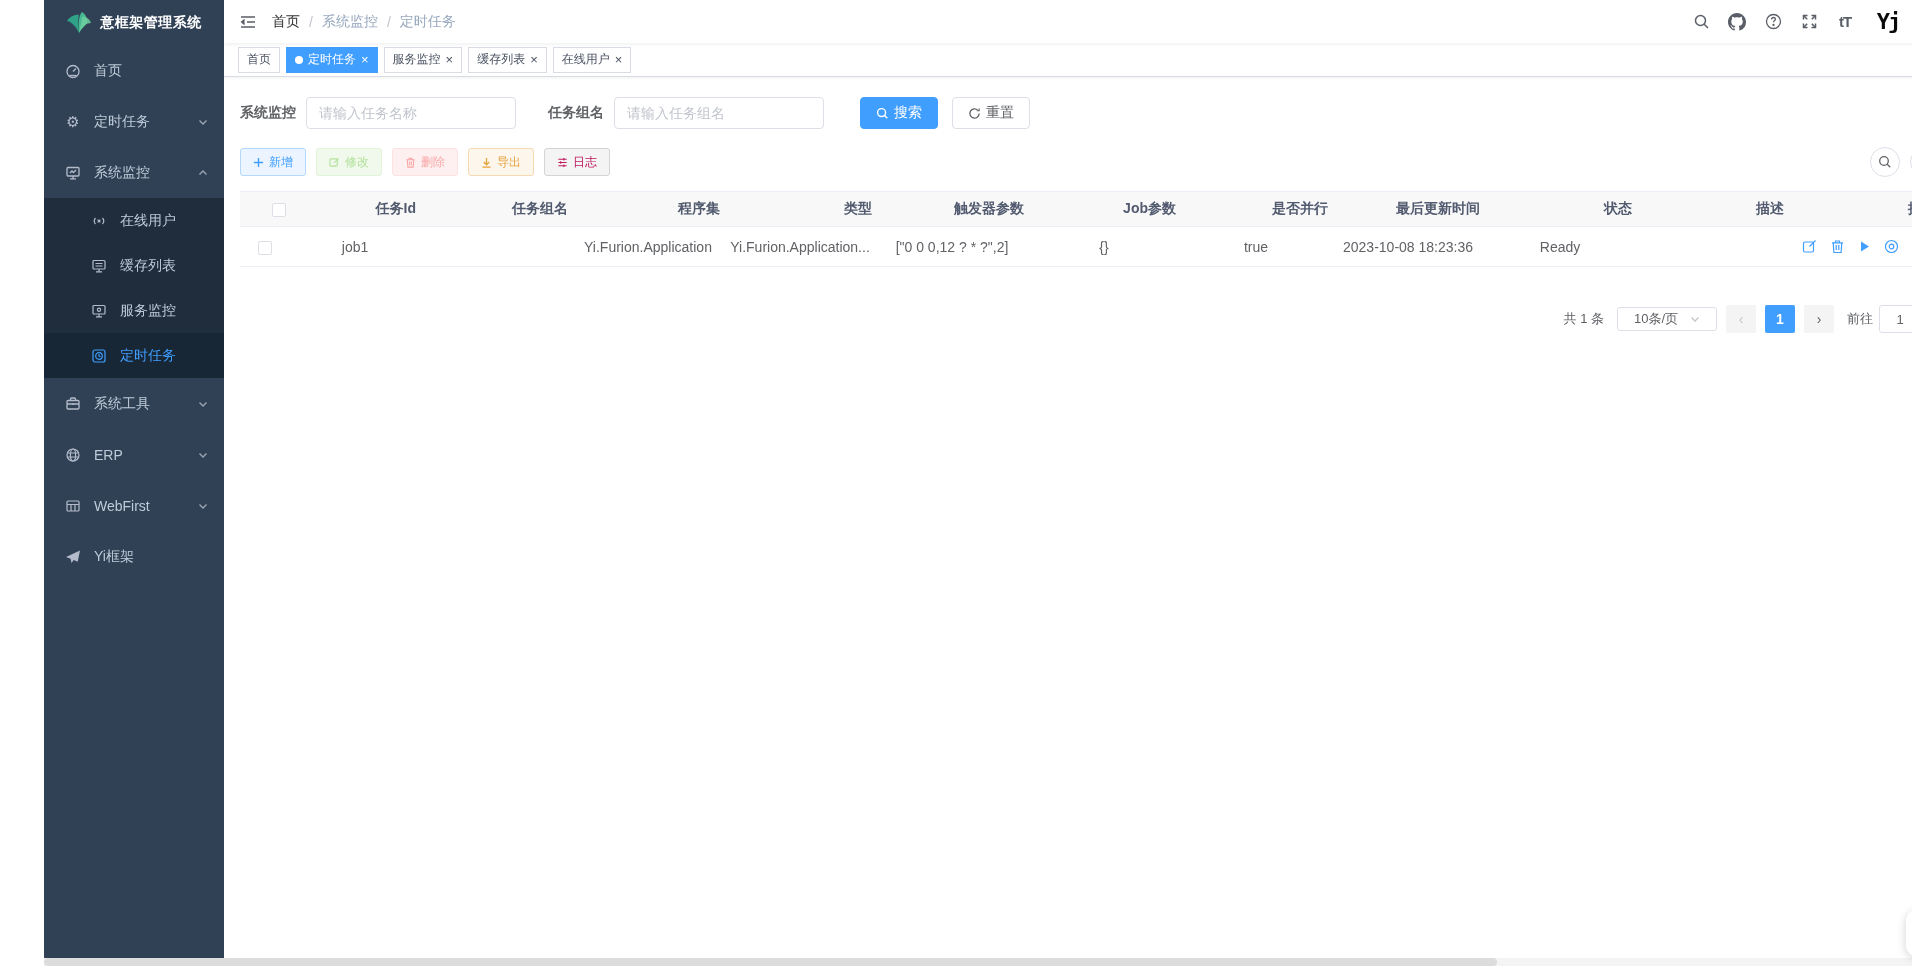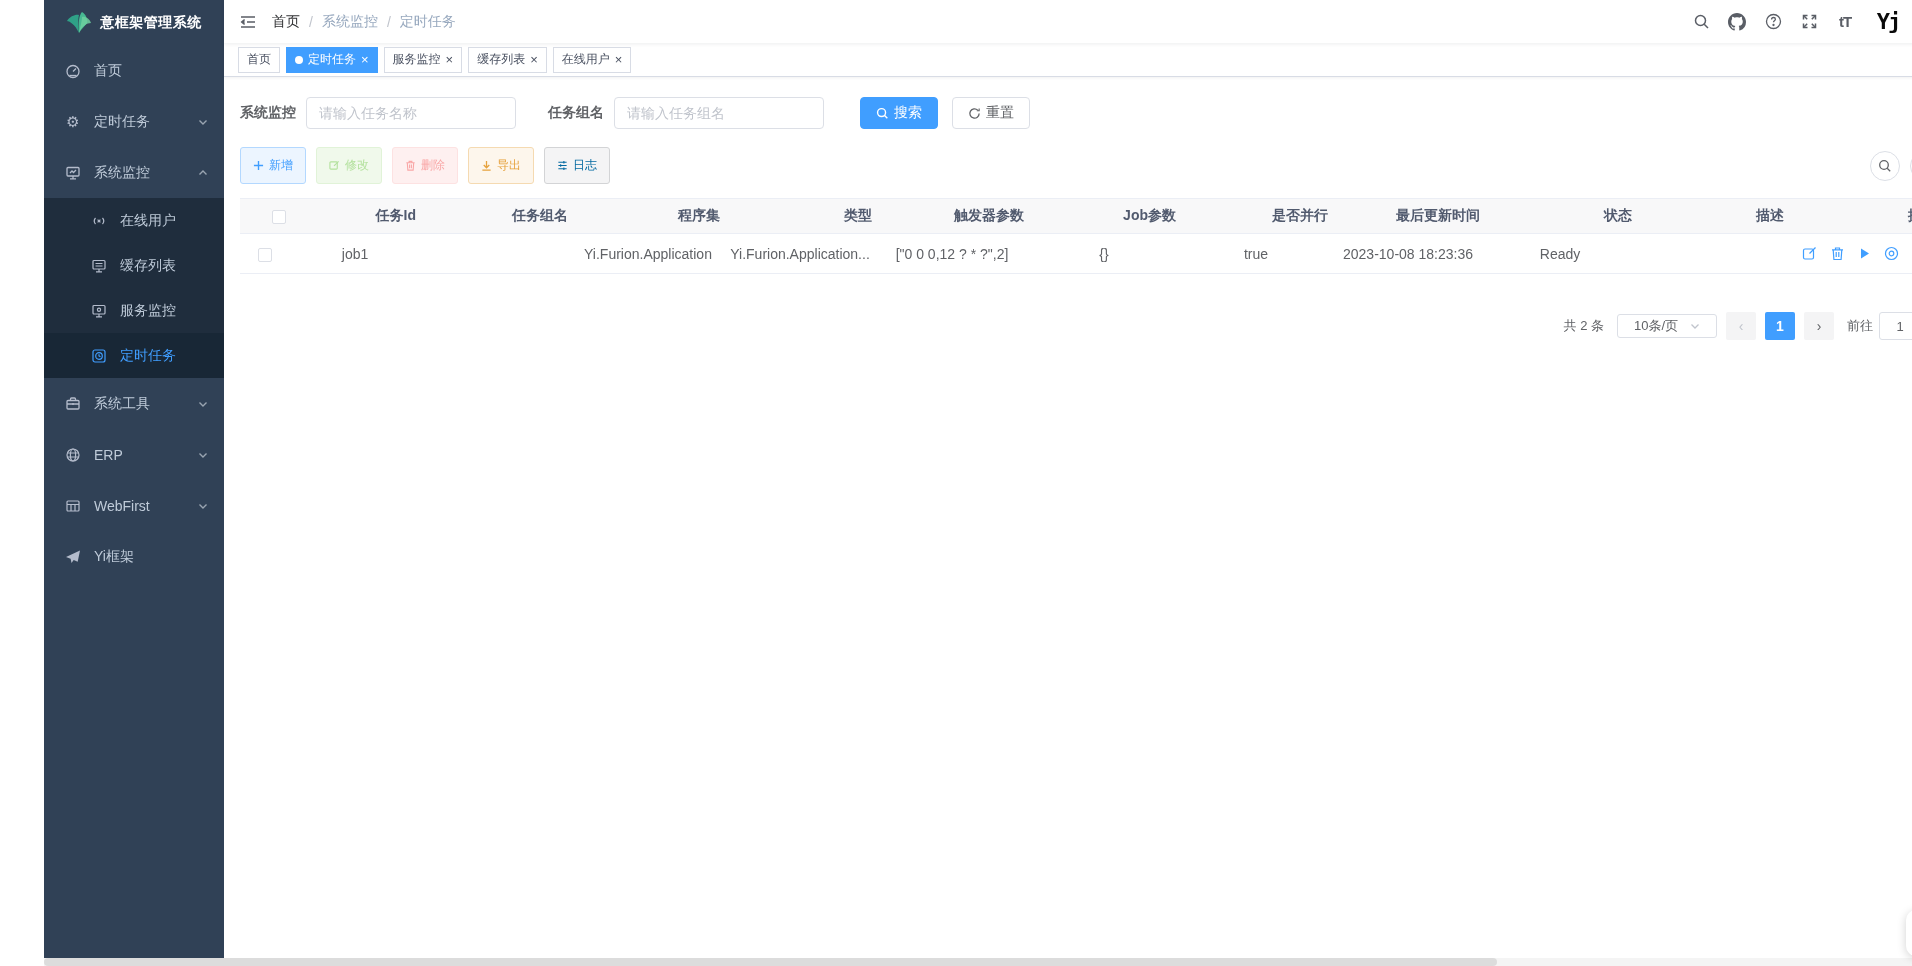--- a/index.html
+++ b/index.html
@@ -51,26 +51,26 @@
   .f-input { width:210px; height:32px; border:1px solid #dcdfe6; border-radius:4px; padding:0 12px; font-size:14px; color:#606266; outline:none; font-family:inherit; }
   .f-input::placeholder { color:#c0c4cc; }
   .f-select { width:195px; height:32px; border:1px solid #dcdfe6; border-radius:4px; padding:0 10px 0 12px; display:flex; align-items:center; justify-content:space-between; cursor:pointer; background:#fff; }
   .f-select-placeholder { color:#c0c4cc; font-size:14px; }
   .sel-chev { color:#c0c4cc; display:flex; }
   .btn { display:inline-flex; align-items:center; justify-content:center; gap:5px; cursor:pointer; border-radius:4px; font-family:inherit; }
   .btn-search { height:32px; padding:11px 15px; background:#409eff; border:1px solid #409eff; color:#fff; font-size:14px; margin-left:4px; }
   .btn-reset { height:32px; padding:0 15px; background:#fff; border:1px solid #dcdfe6; color:#606266; font-size:14px; margin-left:14px; }
 
   .toolbar-row { display:flex; align-items:center; gap:10px; margin-bottom:14px; }
-  .tbtn { height:37px; padding:0 12px; border-radius:3px; font-size:12px; display:inline-flex; align-items:center; gap:5px; cursor:pointer; border:1px solid; font-family:inherit; }
+  .tbtn { height:28px; padding:0 12px; border-radius:3px; font-size:12px; display:inline-flex; align-items:center; gap:5px; cursor:pointer; border:1px solid; font-family:inherit; }
   .tbtn-add    { background:#ecf5ff; border-color:#b3d8ff; color:#409eff; }
   .tbtn-edit   { background:#f0f9eb; border-color:#e1f3d8; color:#b3e19d; cursor:not-allowed; }
   .tbtn-delete { background:#fef0f0; border-color:#fde2e2; color:#f9a7a7; cursor:not-allowed; }
   .tbtn-export { background:#fdf6ec; border-color:#f5dab1; color:#e6a23c; }
-  .tbtn-log    { background:#f4f4f5; border-color:#d3d4d6; color:#0369a1; }
+  .tbtn-log    { background:#f4f4f5; border-color:#d3d4d6; color:#be185d; }
   .circle-btns { margin-left:auto; display:flex; gap:10px; }
   .cbtn { width:30px; height:30px; border-radius:50%; border:1px solid #dcdfe6; background:#fff; color:#606266; display:flex; align-items:center; justify-content:center; cursor:pointer; }
 
   table.grid { width:100%; border-collapse:collapse; table-layout:fixed; font-size:14px; }
   .grid th { background:#f8f8f9; color:#515a6e; font-weight:700; height:35px; border-top:1px solid #ebeef5; border-bottom:1px solid #ebeef5; text-align:right; padding:0 4px; white-space:nowrap; overflow:hidden; }
   .grid td { height:40px; border-bottom:1px solid #ebeef5; color:#606266; text-align:center; padding:0 4px; white-space:nowrap; overflow:hidden; }
   .checkbox { display:inline-block; width:14px; height:14px; border:1px solid #dcdfe6; border-radius:2px; background:#fff; cursor:pointer; vertical-align:middle; }
   .row-actions { display:flex; gap:13px; justify-content:center; align-items:center; color:#409eff; }
   .row-actions .ric { display:flex; cursor:pointer; }
 
@@ -463,21 +463,21 @@
                       <path d="M1.5 3.5h12M1.5 7.5h12M1.5 11.5h12M9.5 2v3M5 6v3M9.5 10v3"></path>
                     </svg>
                 </span>
               </span>
             </td>
           </tr>
         </tbody>
       </table>
 
       <div class="pagination">
-        <span class="p-total">共 2 条</span>
+        <span class="p-total">共 1 条</span>
         <span class="p-size-select">
           <span>10条/页</span>
           <svg width="10" height="10" viewBox="0 0 10 10" fill="none" stroke="#c0c4cc" stroke-width="1.3">
               <path d="M1.5 3.5L5 7l3.5-3.5"></path>
             </svg>
         </span>
         <span class="p-btn p-prev">‹</span>
         <span class="p-btn p-page current">1</span>
         <span class="p-btn p-next">›</span>
         <span class="p-goto">

